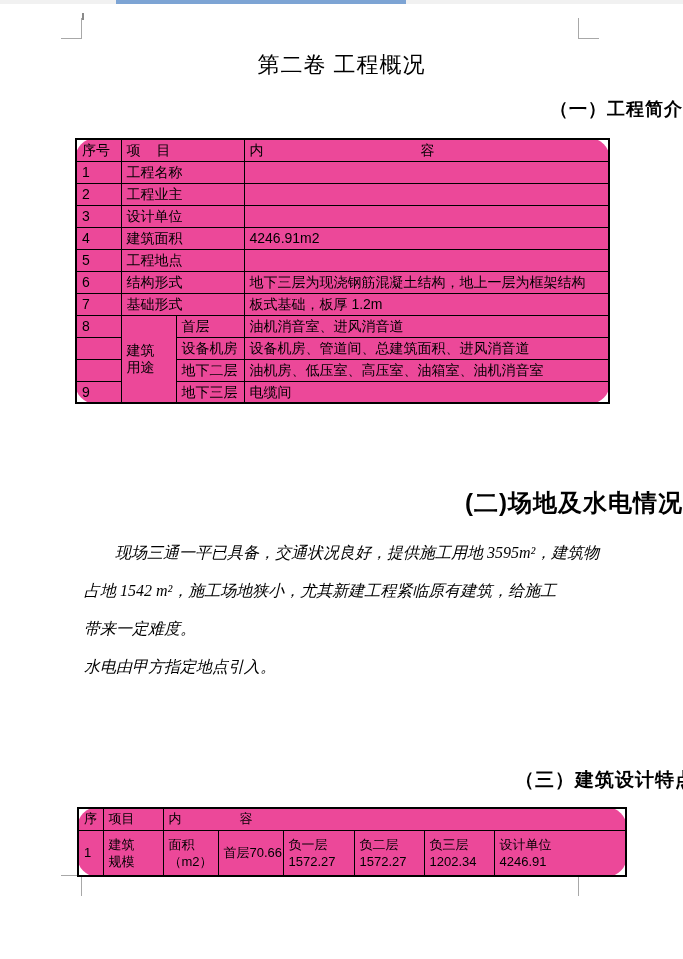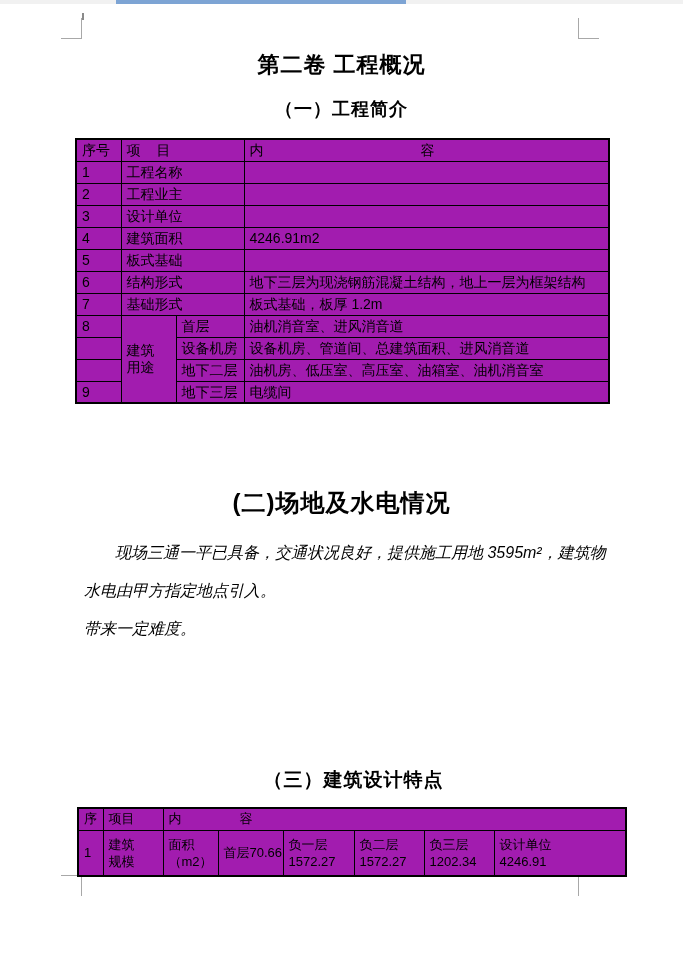--- a/index.html
+++ b/index.html
@@ -19,47 +19,47 @@
 
   
   .mark { position:absolute; width:21px; height:21px; }
   .m-tl { left:61px;  top:18px;  border-right:1px solid #a8a8a8; border-bottom:1px solid #a8a8a8; }
   .m-tr { left:578px; top:18px;  border-left:1px solid #a8a8a8;  border-bottom:1px solid #a8a8a8; }
   .m-bl { left:61px;  top:875px; border-right:1px solid #a8a8a8; border-top:1px solid #a8a8a8; }
   .m-br { left:578px; top:875px; border-left:1px solid #a8a8a8;  border-top:1px solid #a8a8a8; }
 
   
   .doc-title { position:absolute; top:50px; left:0; width:683px; text-align:center;
-               font-size:22px; font-weight:bold; letter-spacing:1px; }
-  .sec-head  { position:absolute; left:0; width:683px; text-align:center;
+               font-size:22px; font-weight:normal; letter-spacing:1px; }
+  .sec-head  { position:absolute; left:0; width:683px; text-align:right;
                font-size:18px; font-weight:bold; letter-spacing:1px; }
   .h1 { top:97px; }
   .h2 { top:487px; font-size:24px; }
   .h3 { top:767px; font-size:19px;margin-left:12px; }
 
   
-  table { border-collapse:collapse; table-layout:fixed; position:absolute; background:#a21caf; }
+  table { border-collapse:collapse; table-layout:fixed; position:absolute; background:#ec4899;border-radius:21px; }
   td { border:1px solid #000; vertical-align:middle; padding:0 2px 0 5px;
        font-size:14px; line-height:16px; overflow:hidden; white-space:nowrap; }
   .t1 { left:75px; top:138px; width:533px; border:2px solid #000; }
   .t1 tr { height:22px; }
   .t2 { left:77px; top:807px; width:548px; border:2px solid #000; }
   .t2 td { font-size:13px; }
   .t2 .hr { height:22px; }
   .t2 .dr { height:46px; }
   .ln { line-height:17px; }
 
   
   .spread1i { letter-spacing:16px; }
   .spread1c { letter-spacing:157px; }
   .spread2c { letter-spacing:58px; }
 
   
   .para { position:absolute; left:84px; top:534px; width:520px;
-          font-family:Liberation Sans, sans-serif; font-style:italic; font-size:16px; }
+          font-family:Liberation Serif, serif; font-style:italic; font-size:16px; }
   .para-line { height:38px; line-height:38px; white-space:nowrap; }
   .para-line.indent { text-indent:31px; }
 </style>
 </head>
 <body>
 
 <div class="top-strip"></div>
 <div class="top-blue"></div>
 <div class="cursor"></div>
 
@@ -100,21 +100,21 @@
     <td colspan="2">设计单位</td>
     <td></td>
   </tr>
   <tr>
     <td>4</td>
     <td colspan="2">建筑面积</td>
     <td>4246.91m2</td>
   </tr>
   <tr>
     <td>5</td>
-    <td colspan="2">板式基础</td>
+    <td colspan="2">工程地点</td>
     <td></td>
   </tr>
   <tr>
     <td>6</td>
     <td colspan="2">结构形式</td>
     <td>地下三层为现浇钢筋混凝土结构，地上一层为框架结构</td>
   </tr>
   <tr>
     <td>7</td>
     <td colspan="2">基础形式</td>
@@ -143,22 +143,23 @@
     <td>9</td>
     <td>地下三层</td>
     <td>电缆间</td>
   </tr>
 </tbody>
   </table>
 
 <div class="sec-head h2">(二)场地及水电情况</div>
 <div class="para">
   <div class="para-line indent">现场三通一平已具备，交通状况良好，提供施工用地 3595m²，建筑物</div>
+  <div class="para-line">占地 1542 m²，施工场地狭小，尤其新建工程紧临原有建筑，给施工</div>
+  <div class="para-line">带来一定难度。</div>
   <div class="para-line">水电由甲方指定地点引入。</div>
-  <div class="para-line">带来一定难度。</div>
 </div>
 
 <div class="sec-head h3">（三）建筑设计特点</div>
 
 <table class="t2">
   <colgroup>
     <col style="width:25px">
       <col style="width:60px">
       <col style="width:55px">
       <col style="width:65px">

